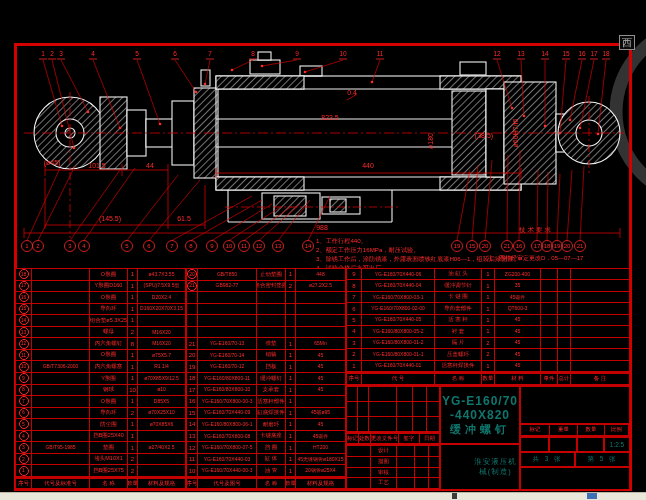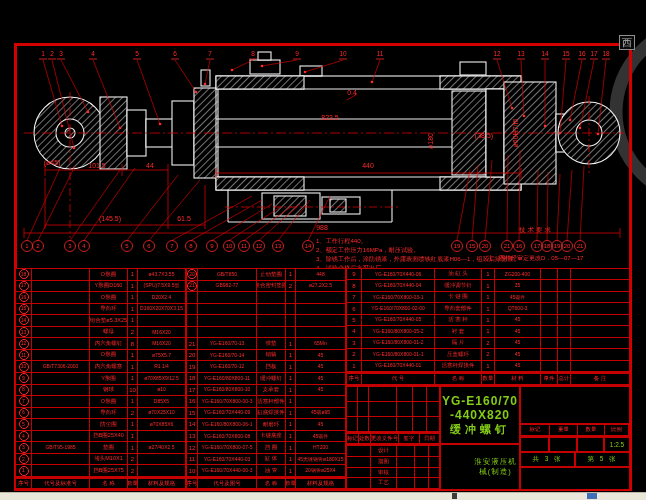--- a/index.html
+++ b/index.html
@@ -11,21 +11,21 @@
   .grid>div{box-sizing:border-box;border-right:1px solid #c40000;border-bottom:1px solid #c40000;
             color:#ff2a2a;font-size:6px;line-height:1;display:flex;align-items:center;
             justify-content:center;overflow:hidden;white-space:nowrap;}
   .grid>div.c-code{font-size:5px;}
   .grid>div.c-spec{font-size:5px;}
   .grid>div.c-name{font-size:5.5px;}
   .grid>div.hd{font-size:5.5px;color:#ff2a2a;}
   .circ{display:inline-flex;width:8px;height:8px;border:1px solid #ff2a2a;border-radius:50%;
         align-items:center;justify-content:center;font-size:5px;color:#ff2a2a;}
   
-  .tbcell{position:absolute;box-sizing:border-box;border:1px solid #c40000;color:#84cc16;
+  .tbcell{position:absolute;box-sizing:border-box;border:1px solid #c40000;color:#0f766e;
           display:flex;align-items:center;justify-content:center;text-align:center;background:#000;}
   #tb-big{flex-direction:column;font-weight:bold;}
   #tb-big .l1,#tb-big .l2{font-size:12px;letter-spacing:1px;line-height:14px;}
   #tb-big .l3{font-size:11px;letter-spacing:4px;line-height:15px;}
   #tb-company{font-size:7.5px;letter-spacing:1px;}
   
   .note-line{color:#ff2a2a;font-size:6.2px;line-height:9px;white-space:nowrap;}
   #notes{position:absolute;left:316px;top:236px;width:300px;}
   #notes-title{position:absolute;left:519px;top:226px;color:#ff2a2a;font-size:6.5px;letter-spacing:2px;}
   #rev-note{position:absolute;left:487px;top:254px;color:#ff2a2a;font-size:6px;white-space:nowrap;}

